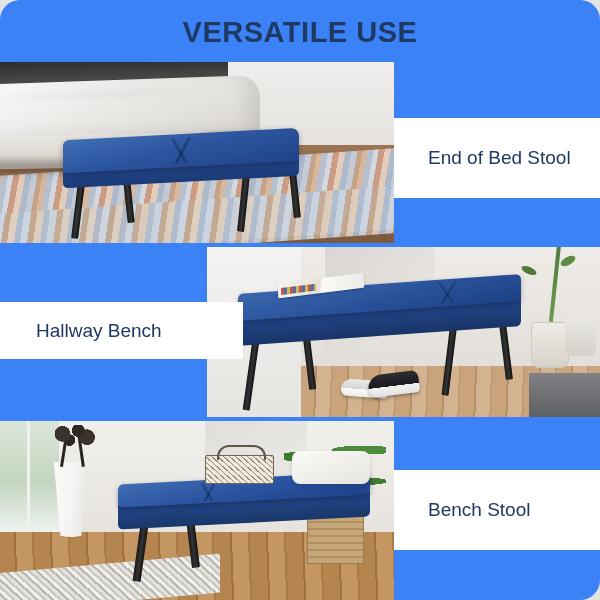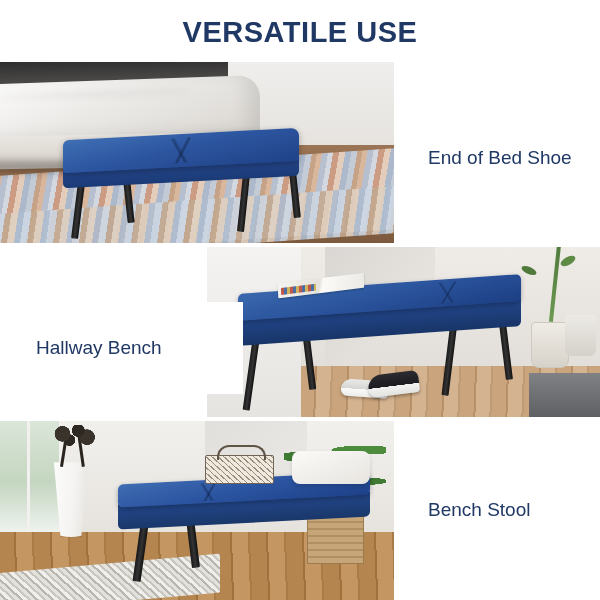--- a/index.html
+++ b/index.html
@@ -2,21 +2,21 @@
 <html><head>
 <meta charset="utf-8">
 <style>
   html,body{margin:0;padding:0;}
   body{
     width:600px;height:600px;overflow:hidden;
     background:#e3e3e3;
     font-family:"Liberation Sans",sans-serif;
     position:relative;
   }
-  .stage{position:absolute;inset:0;background:#ffffff;}
+  .stage{position:absolute;inset:0;background:#3b82f6;border-radius:20px;}
 
   
   .title{
     position:absolute;left:0;right:0;top:16px;
     text-align:center;
     font-size:29px;font-weight:bold;
     letter-spacing:.5px;
     color:#1f3864;
     font-family:"Liberation Sans",sans-serif;
   }
@@ -134,21 +134,21 @@
   .r2-shoe1{position:absolute;left:41%;top:74%;width:13%;height:13%;
       background:linear-gradient(180deg,#2b2b30 0%,#1c1c20 58%,#f2f2f0 59%,#e2e2e0 100%);
       border-radius:14px 7px 4px 8px;transform:rotate(-7deg);
       box-shadow:0 2px 3px rgba(0,0,0,.3);}
   .r2-shoe2{position:absolute;left:34%;top:78%;width:12%;height:10%;
       background:linear-gradient(180deg,#e9e9e7 0%,#d6d6d3 55%,#fafafa 56%,#ebebe9 100%);
       border-radius:12px 6px 4px 8px;transform:rotate(4deg);
       box-shadow:0 2px 3px rgba(0,0,0,.25);}
   .r2-basket{position:absolute;right:1%;top:40%;width:8%;height:24%;
       background:linear-gradient(180deg,#eceae6,#d5d1ca);border-radius:3px 3px 6px 6px;}
-  #cap2{left:0;top:302px;width:207px;height:92px;}
+  #cap2{left:0;top:302px;width:207px;height:57px;}
 
   
   #photo3{left:0;top:421px;width:394px;height:179px;}
   .r3-window{position:absolute;left:0;top:0;width:15%;height:62%;
       background:linear-gradient(180deg,#dbe6d9 0%,#c4d6c0 55%,#eef2ee 100%);
       border-right:3px solid #f2f1ef;}
   .r3-window:after{content:"";position:absolute;left:46%;top:0;width:3px;height:100%;background:#f2f1ef;}
   .r3-wall{position:absolute;left:15%;top:0;width:85%;height:62%;
       background:linear-gradient(180deg,#f2f0ed 0%,#e6e3de 100%);}
   .r3-wall-shadow{position:absolute;left:52%;top:0;width:26%;height:62%;
@@ -227,21 +227,21 @@
     <div class="r1-bedshadow"></div>
     <div class="leg r1-l1"></div>
     <div class="leg r1-l2"></div>
     <div class="leg r1-l3"></div>
     <div class="leg r1-l4"></div>
     <div class="r1-bench-side"></div>
     <div class="r1-bench-top"></div>
   </div>
 
   <div class="caption right" id="cap1">
-    <span>End of Bed Shoe</span>
+    <span>End of Bed Stool</span>
   </div>
 
   <div class="photo" id="photo2">
     <div class="r2-wallR"></div>
     <div class="r2-wallL"></div>
     <div class="r2-wall-shadow"></div>
     <div class="r2-floor"></div>
     <div class="r2-rug"></div>
     <div class="r2-plant-pot"></div>
     <div class="r2-plant-leaf"></div>

